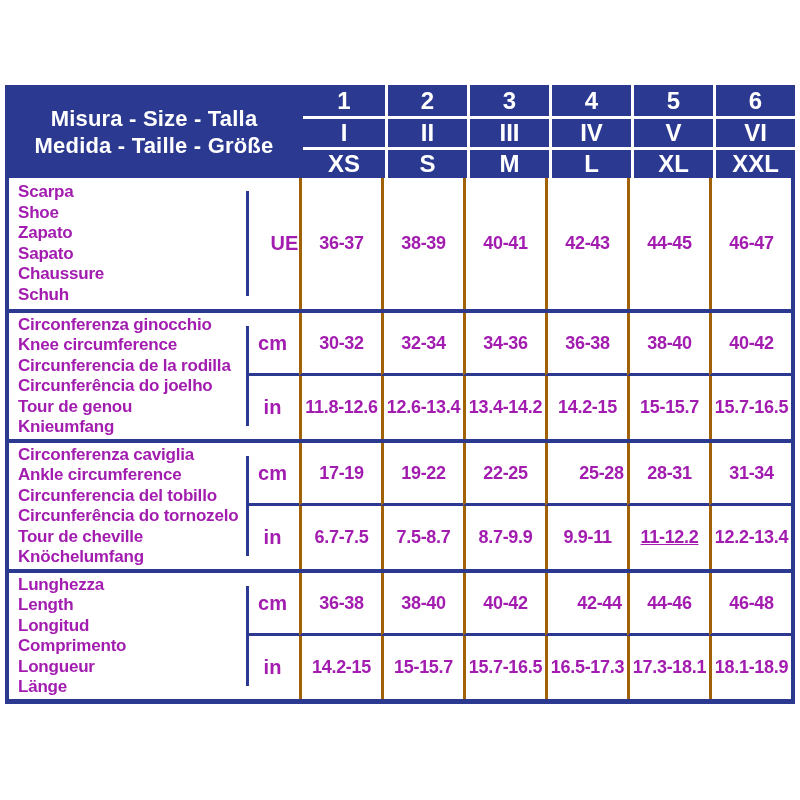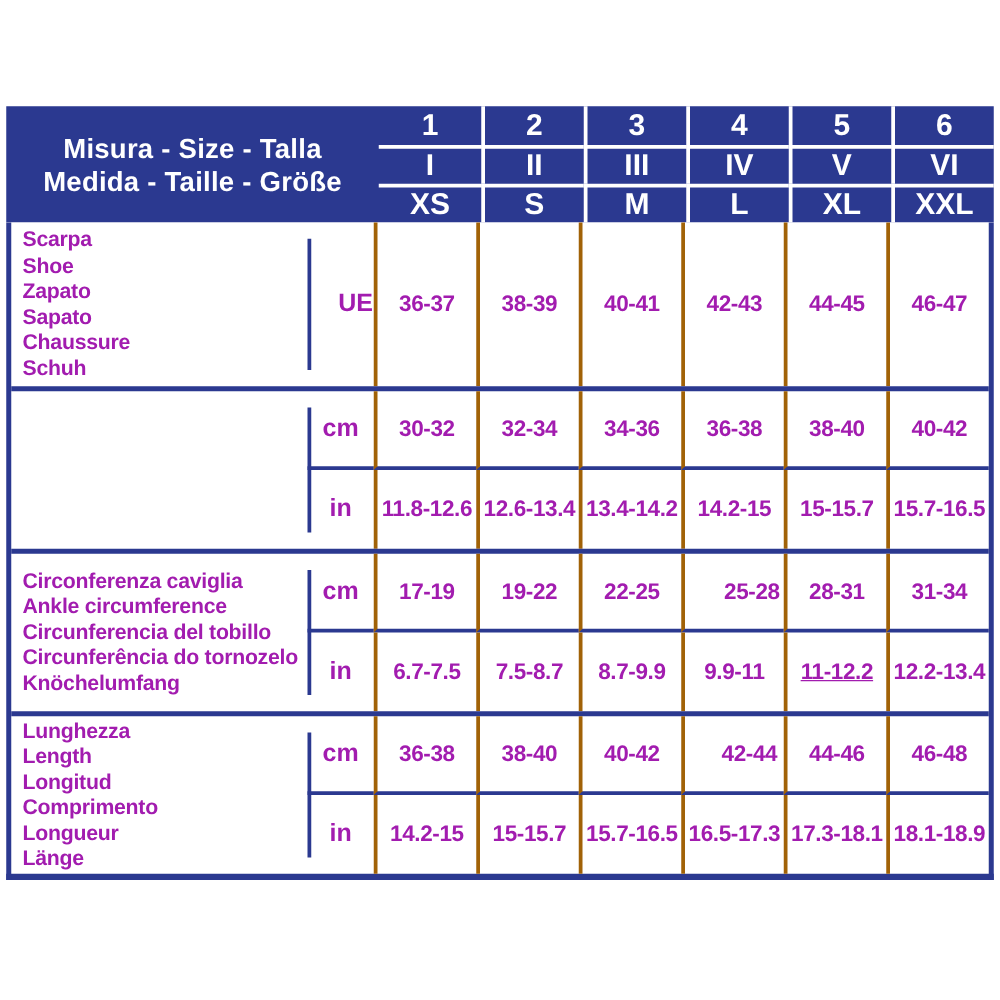--- a/index.html
+++ b/index.html
@@ -98,20 +98,28 @@
           <div class="unit" style="grid-area: 1 / 2; padding-left: 24px;">UE</div>
           <div class="val" style="grid-area: 1 / 3;">36-37</div>
           <div class="val" style="grid-area: 1 / 4;">38-39</div>
           <div class="val" style="grid-area: 1 / 5;">40-41</div>
           <div class="val" style="grid-area: 1 / 6;">42-43</div>
           <div class="val" style="grid-area: 1 / 7;">44-45</div>
           <div class="val" style="grid-area: 1 / 8;">46-47</div>
           <div class="udiv"></div>
         </div>
         <div class="group" style="grid-template-rows: repeat(2, 1fr);">
+          <div class="labels" style="grid-row: 1 / span 2;">
+            <div class="">Circonferenza ginocchio</div>
+            <div class="">Knee circumference</div>
+            <div class="">Circunferencia de la rodilla</div>
+            <div class="">Circunferência do joelho</div>
+            <div class="">Tour de genou</div>
+            <div class="">Knieumfang</div>
+          </div>
           <div class="unit sep" style="grid-area: 1 / 2;">cm</div>
           <div class="val sep" style="grid-area: 1 / 3;">30-32</div>
           <div class="val sep" style="grid-area: 1 / 4;">32-34</div>
           <div class="val sep" style="grid-area: 1 / 5;">34-36</div>
           <div class="val sep" style="grid-area: 1 / 6;">36-38</div>
           <div class="val sep" style="grid-area: 1 / 7;">38-40</div>
           <div class="val sep" style="grid-area: 1 / 8;">40-42</div>
           <div class="unit" style="grid-area: 2 / 2;">in</div>
           <div class="val" style="grid-area: 2 / 3;">11.8-12.6</div>
           <div class="val" style="grid-area: 2 / 4;">12.6-13.4</div>
@@ -120,20 +128,21 @@
           <div class="val" style="grid-area: 2 / 7;">15-15.7</div>
           <div class="val" style="grid-area: 2 / 8;">15.7-16.5</div>
           <div class="udiv"></div>
         </div>
         <div class="group" style="grid-template-rows: repeat(2, 1fr);">
           <div class="labels" style="grid-row: 1 / span 2;">
             <div class="">Circonferenza caviglia</div>
             <div class="">Ankle circumference</div>
             <div class="">Circunferencia del tobillo</div>
             <div class="">Circunferência do tornozelo</div>
+            <div class="">Tour de cheville</div>
             <div class="">Knöchelumfang</div>
           </div>
           <div class="unit sep" style="grid-area: 1 / 2;">cm</div>
           <div class="val sep" style="grid-area: 1 / 3;">17-19</div>
           <div class="val sep" style="grid-area: 1 / 4;">19-22</div>
           <div class="val sep" style="grid-area: 1 / 5;">22-25</div>
           <div class="val sep" style="grid-area: 1 / 6; padding-left: 28px;">25-28</div>
           <div class="val sep" style="grid-area: 1 / 7;">28-31</div>
           <div class="val sep" style="grid-area: 1 / 8;">31-34</div>
           <div class="unit" style="grid-area: 2 / 2;">in</div>

